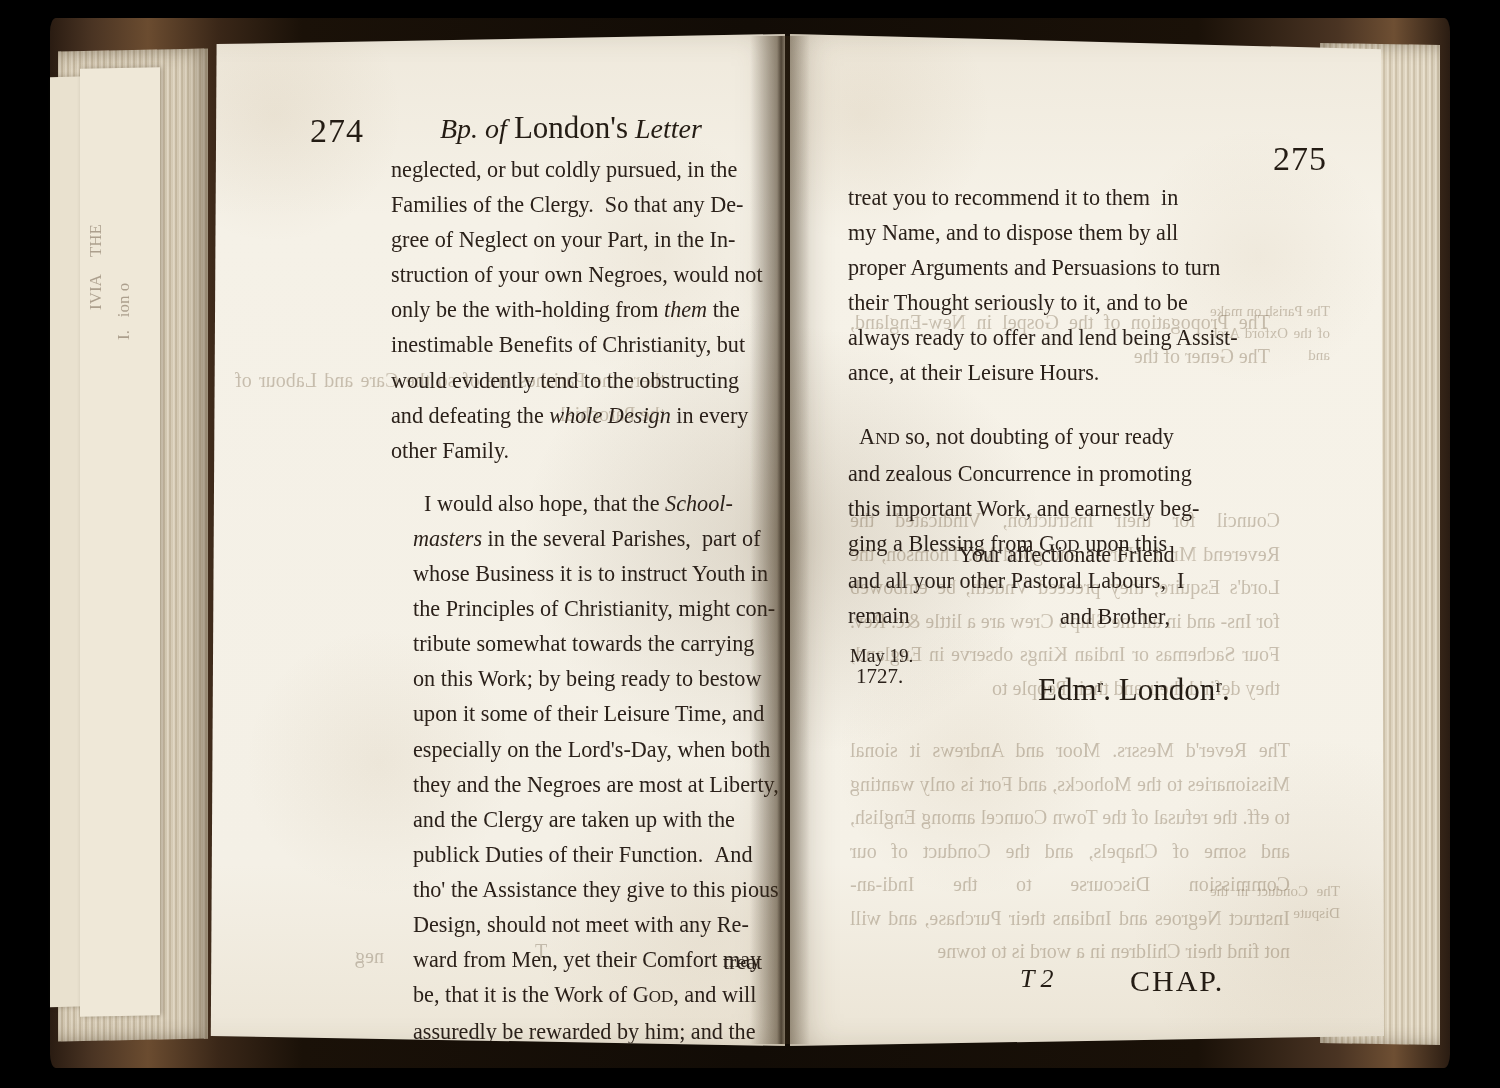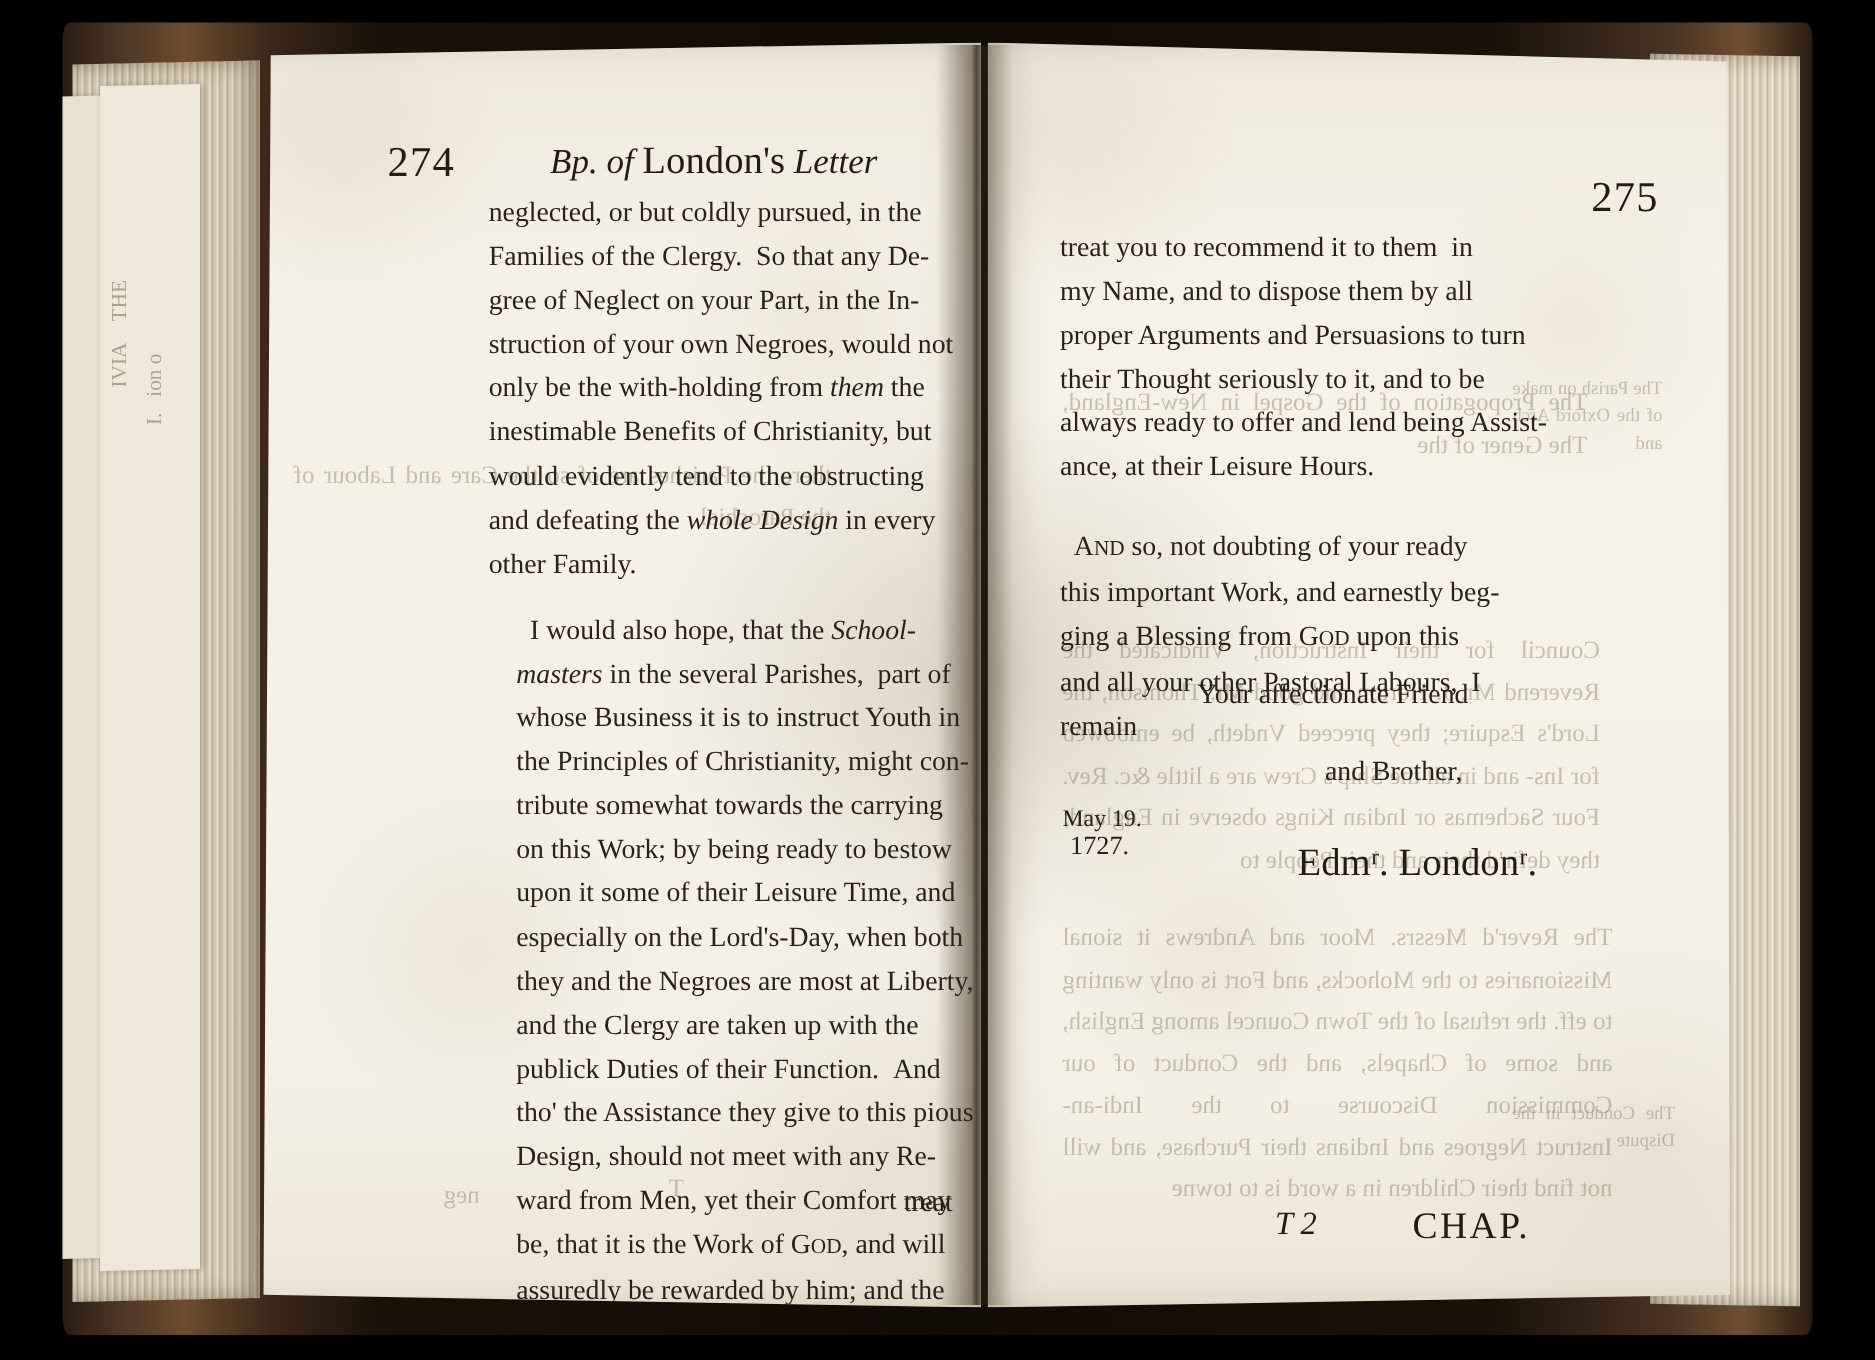--- a/index.html
+++ b/index.html
@@ -325,20 +325,21 @@
         <p>
           <span class="rt-line">treat you to recommend it to them &nbsp;in</span>
           <span class="rt-line">my Name, and to dispose them by all</span>
           <span class="rt-line">proper Arguments and Persuasions to turn</span>
           <span class="rt-line">their Thought seriously to it, and to be</span>
           <span class="rt-line">always ready to offer and lend being Assist-</span>
           <span class="rt-line">ance, at their Leisure Hours.</span>
         </p>
         <p style="margin-top:28px;">
           <span class="rt-line">&nbsp;&nbsp;A<span style="font-size:17px">ND</span> so, not doubting of your ready</span>
+          <span class="rt-line">and zealous Concurrence in promoting</span>
           <span class="rt-line">this important Work, and earnestly beg-</span>
           <span class="rt-line">ging a Blessing from G<span style="font-size:17px">OD</span> upon this</span>
           <span class="rt-line">and all your other Pastoral Labours, &nbsp;I</span>
           <span class="rt-line">remain</span>
         </p>
       </div>
 
       <div class="closing" style="left:168px; top:508px;">Your affectionate Friend</div>
       <div class="closing" style="left:270px; top:570px;">and Brother,</div>
 

